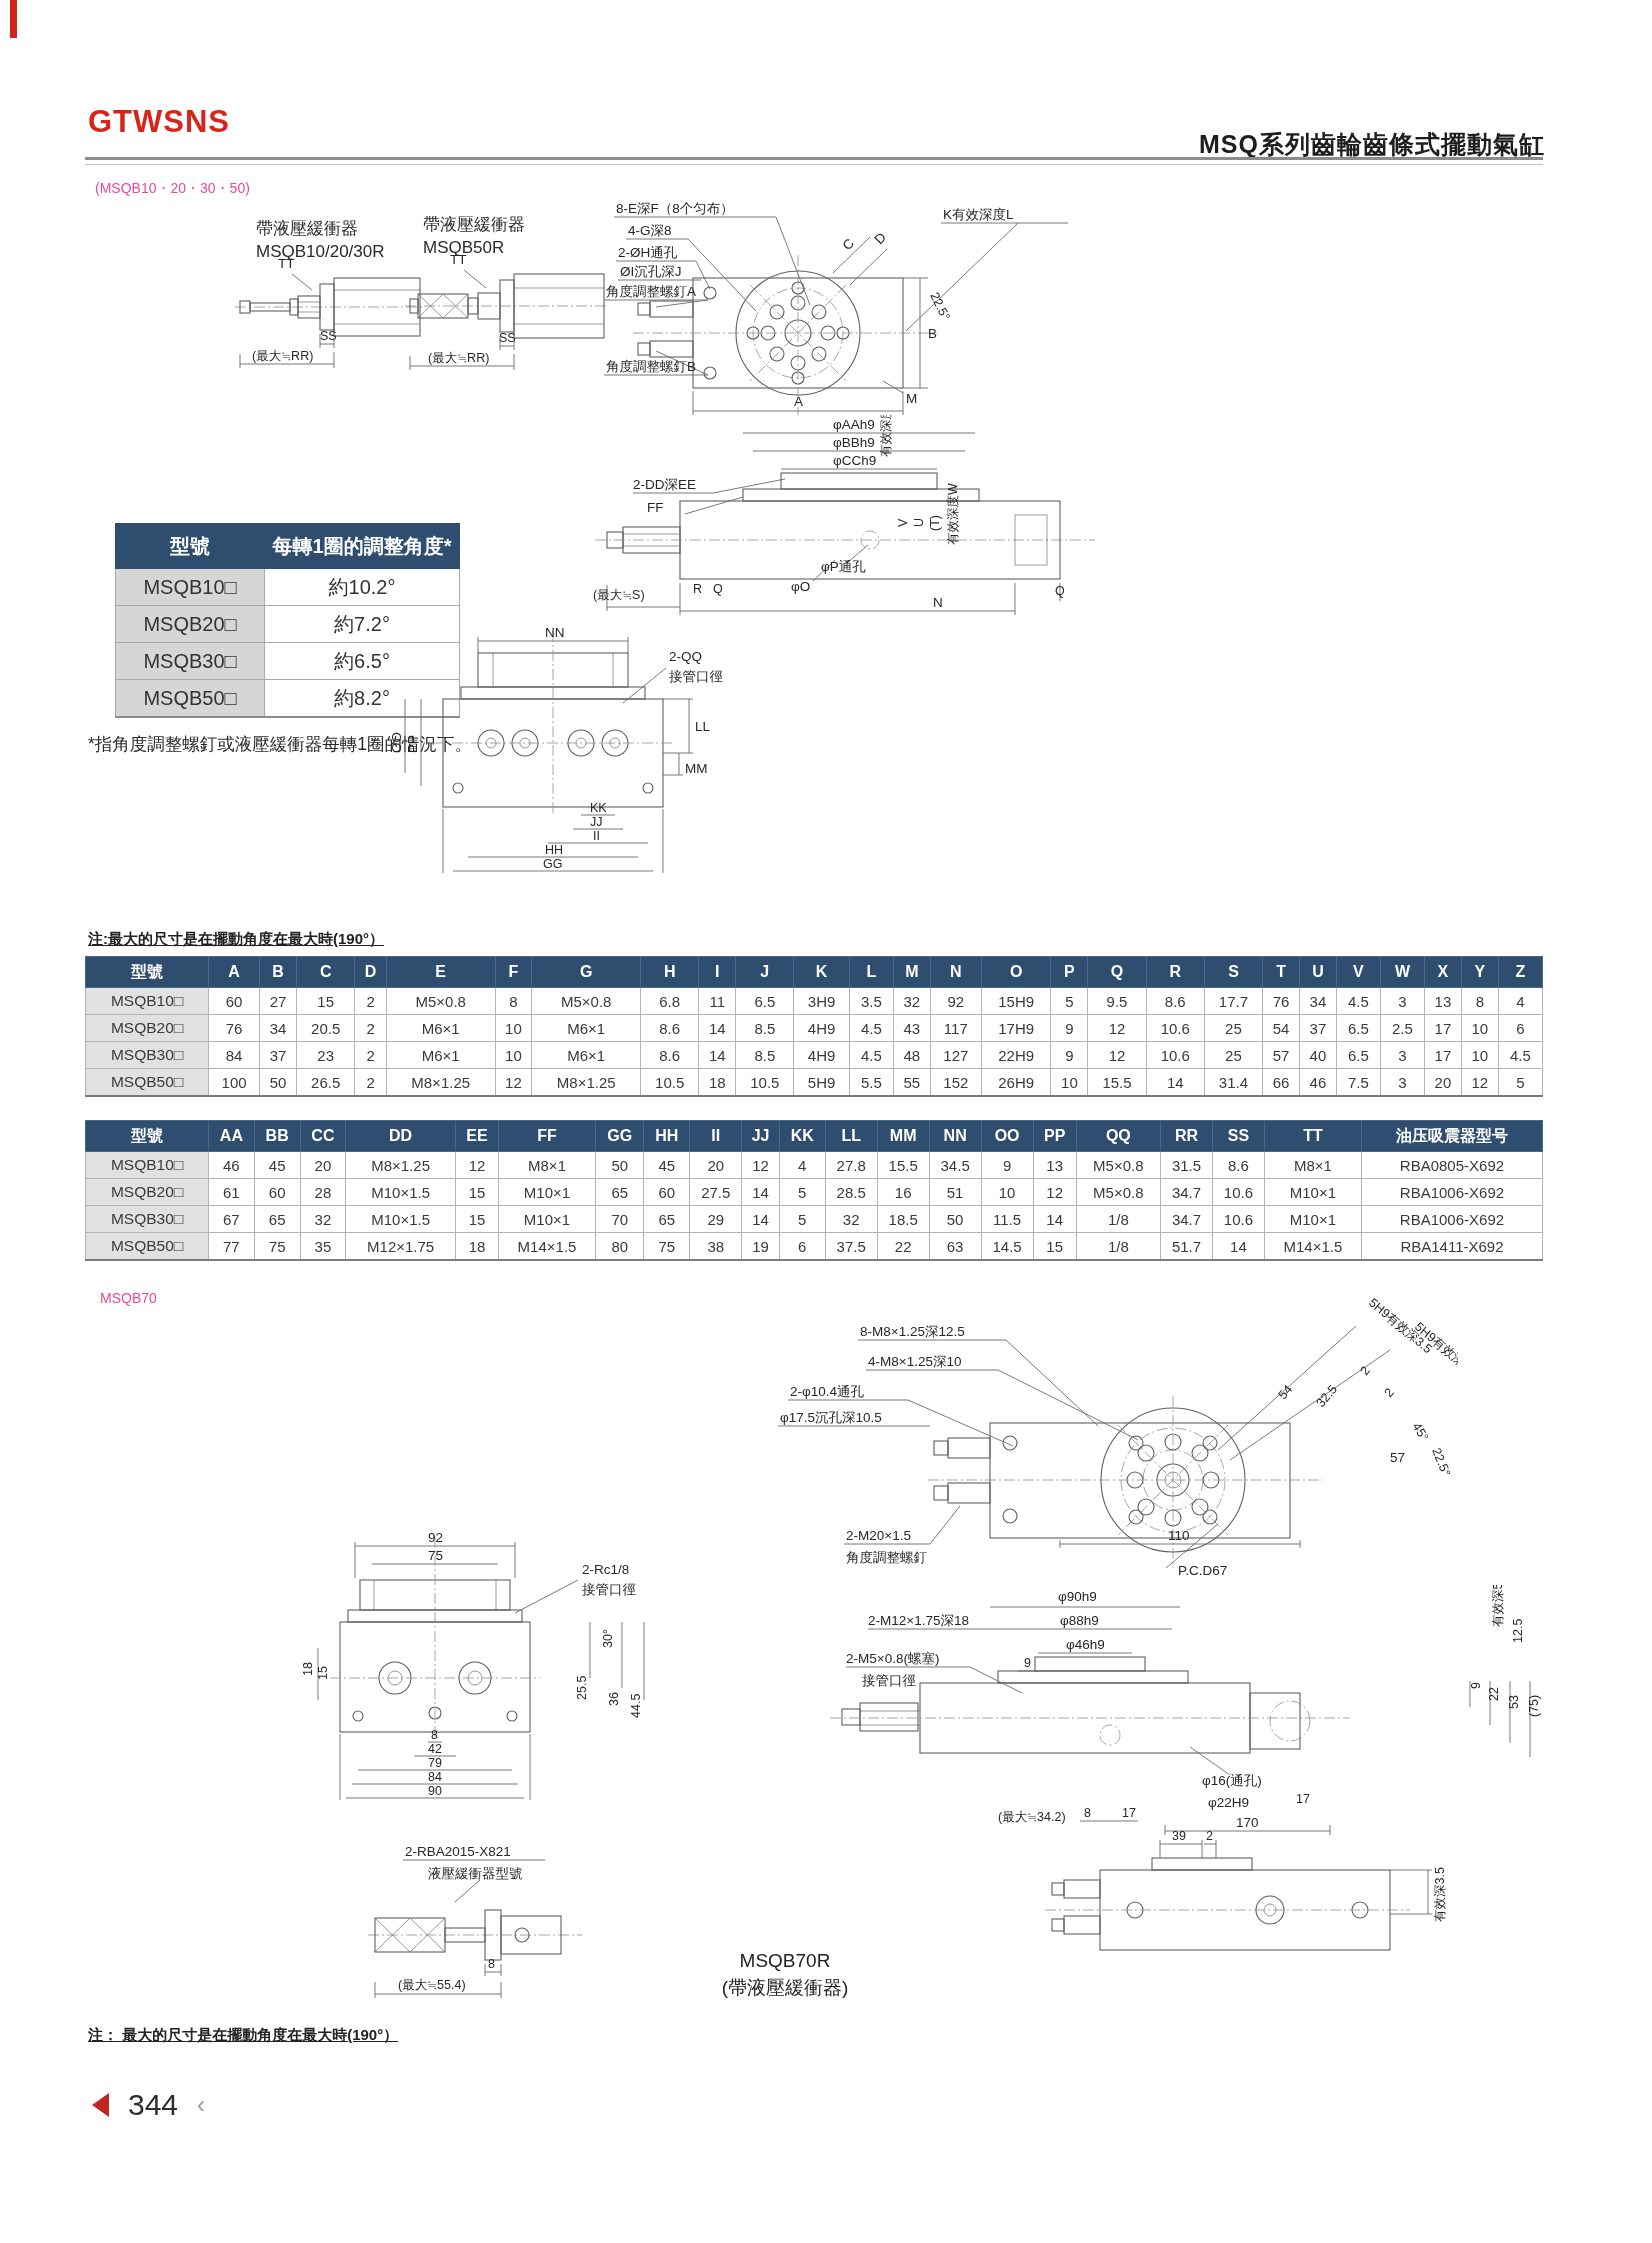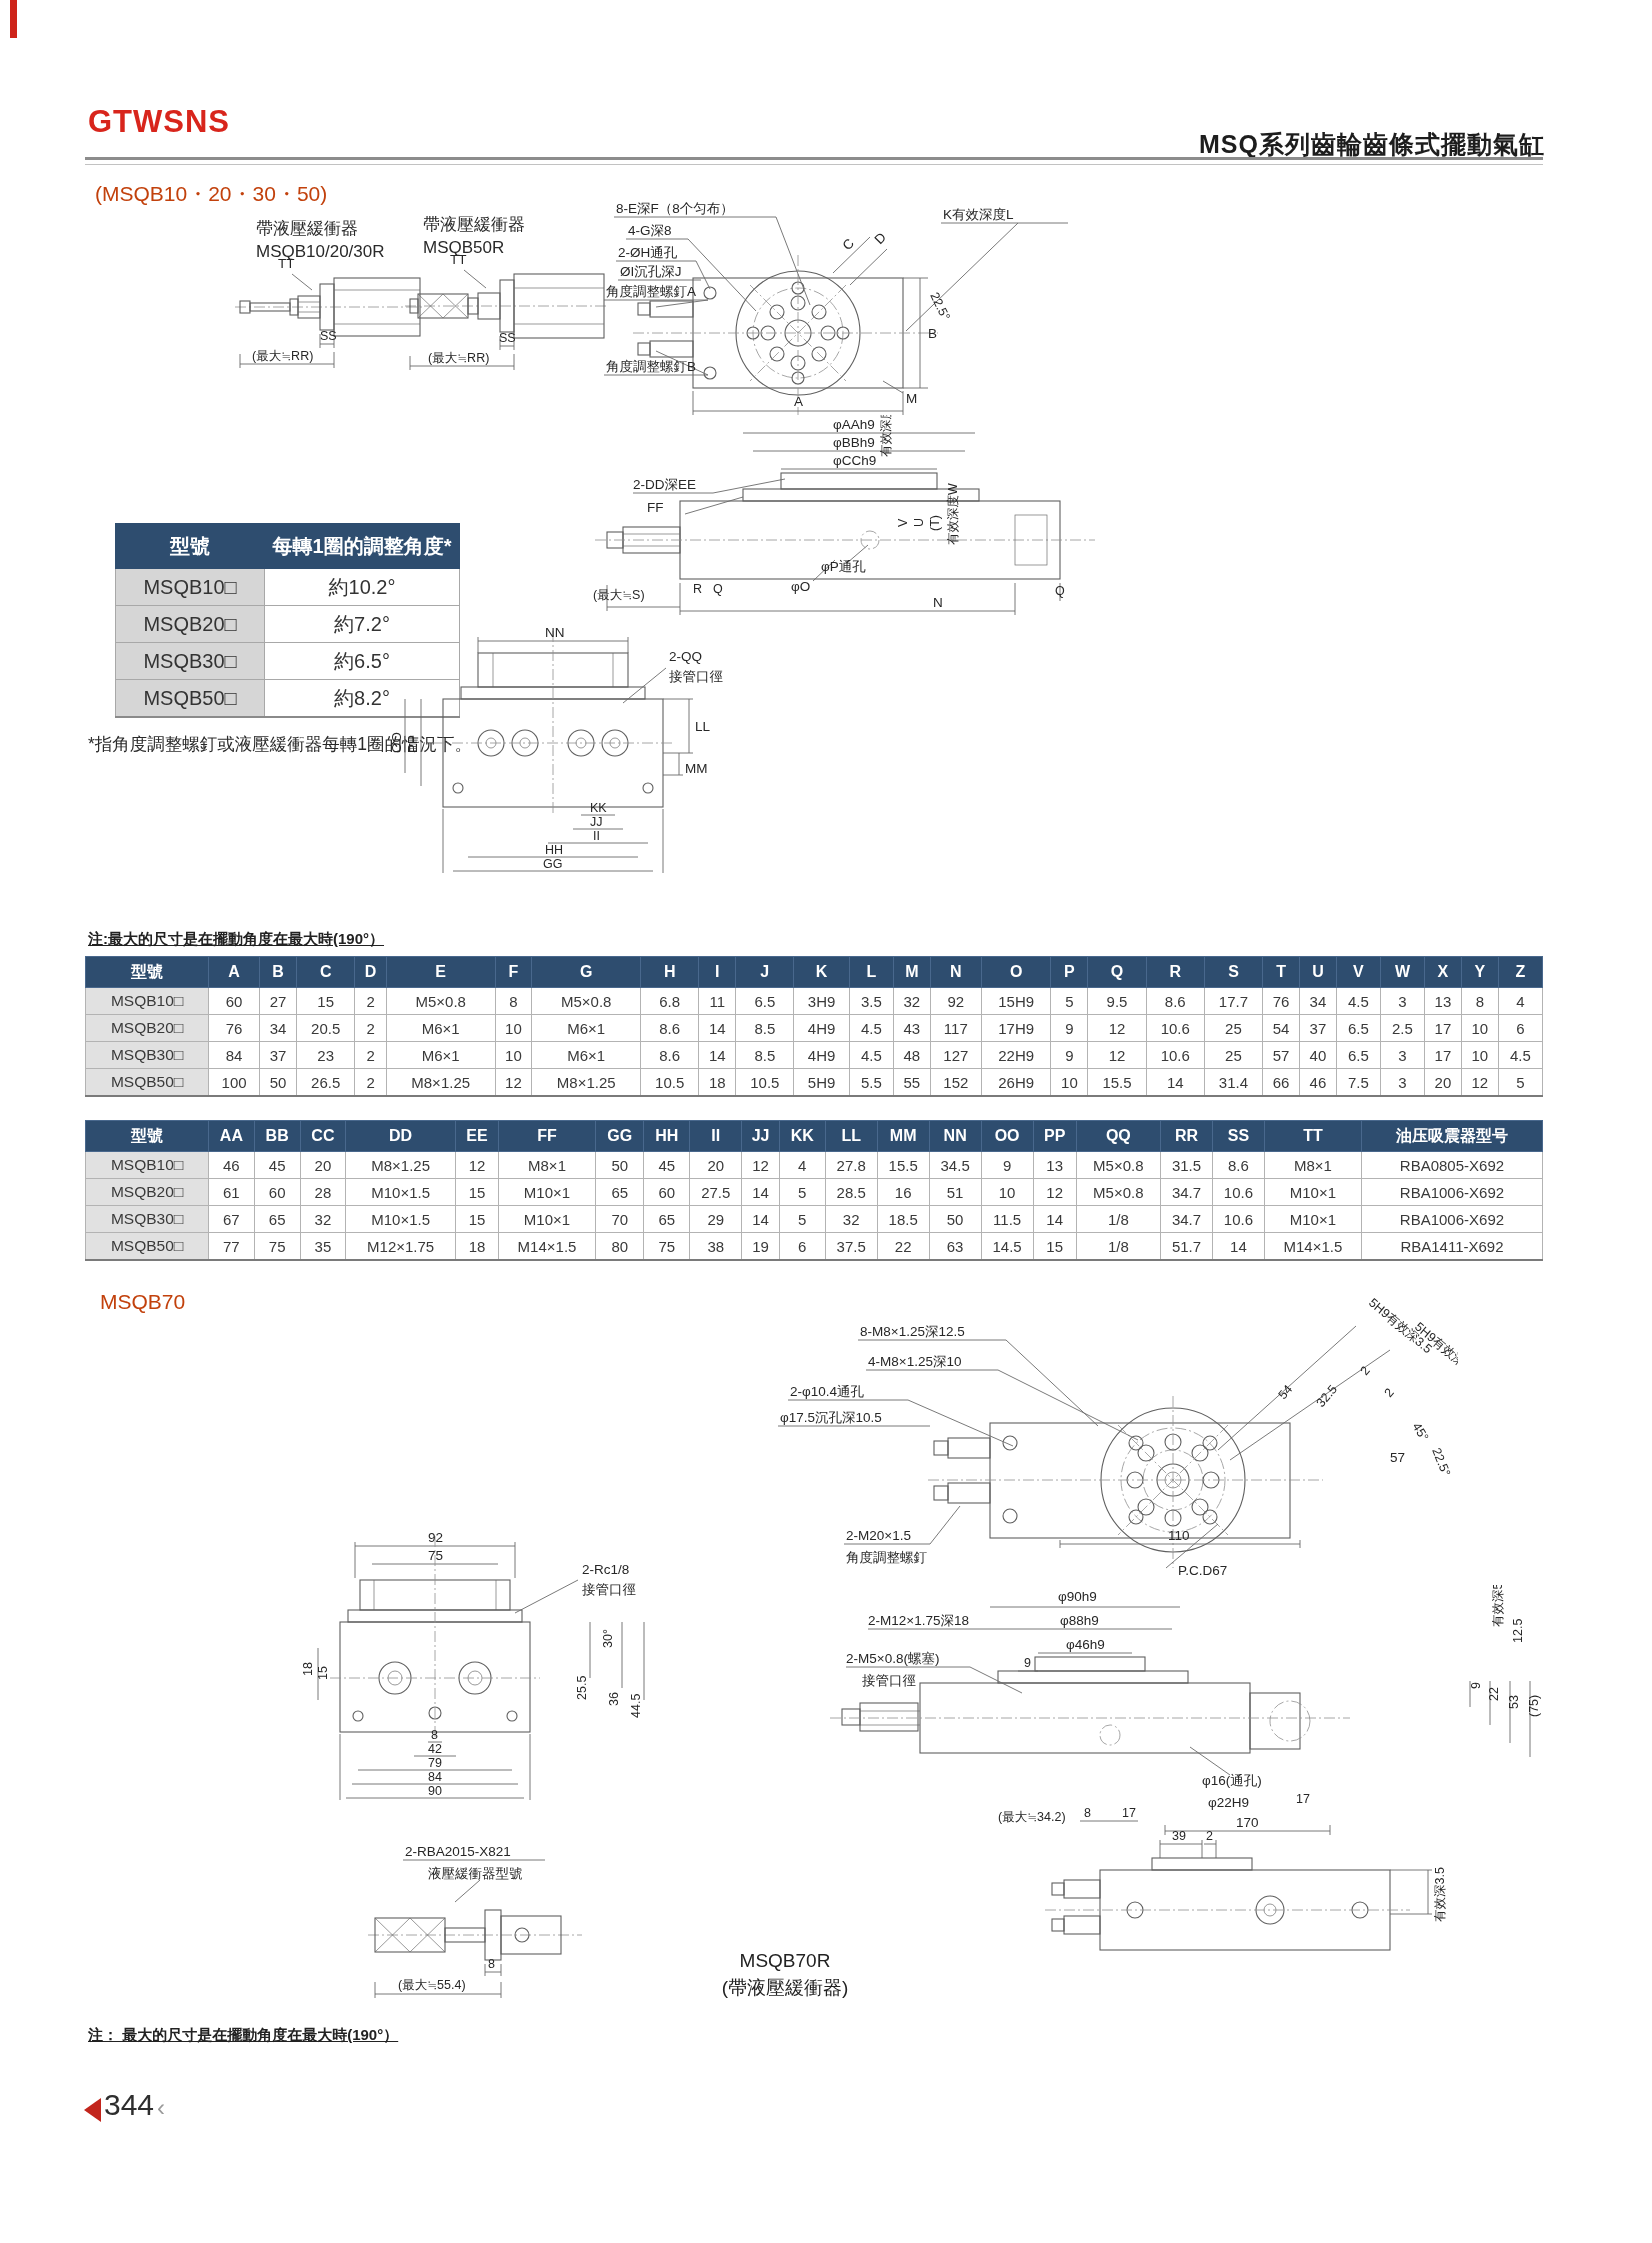--- a/index.html
+++ b/index.html
@@ -4,42 +4,42 @@
 <style>
   html,body{margin:0;padding:0;background:#ffffff;}
   .page{position:relative;width:1652px;height:2243px;background:#ffffff;overflow:hidden;
         font-family:"Liberation Sans",sans-serif;color:#2b2b2b;}
   .abs{position:absolute;}
   .corner-mark{position:absolute;left:10px;top:0;width:7px;height:38px;background:#ce241a;}
   .brand{position:absolute;left:88px;top:104px;font-size:31px;font-weight:800;color:#d8251c;letter-spacing:1px;}
   .title{position:absolute;right:107px;top:112px;font-size:25px;font-weight:700;color:#1d1d1d;letter-spacing:1px;margin-top:16px;}
   .header-rule{position:absolute;left:85px;top:157px;width:1458px;height:4px;
                border-top:3px solid #8c8c8c;border-bottom:1px solid #c2c2c2;}
-  .s-label{position:absolute;font-size:21px;color:#c2410c;}
+  .s-label{position:absolute;font-size:14px;color:#ec4899;}
   .dwg-label{position:absolute;font-size:17px;line-height:1.35;color:#2a2a2a;}
   .footnote{position:absolute;left:88px;top:720px;font-size:17.5px;color:#2a2a2a;margin-top:12px;}
   .note{position:absolute;font-size:15px;font-weight:600;color:#222;text-decoration:underline;}
   
   table{border-collapse:collapse;}
   .adjust-table{position:absolute;left:115px;top:523px;width:345px;font-size:20px;
                 border-bottom:2px solid #8a8a8a;}
   .adjust-table th{background:#2e4d6f;color:#fff;height:42px;font-weight:700;border:1px solid #2e4d6f;}
   .adjust-table th:first-child{width:146px;}
   .adjust-table td{height:34px;text-align:center;border:1px solid #a8a8a8;color:#333;}
   .adjust-table td:first-child{background:#d6d6d6;}
   .dim-table{position:absolute;left:85px;width:1458px;font-size:15px;text-align:center;
              border-bottom:2px solid #7a7a7a;}
   .dim-table th{background:#2e4d6f;color:#fff;font-weight:700;height:30px;border:1px solid #49688d;padding:0 3px;font-size:16px;}
   .dim-table td{border:1px solid #b3b3b3;height:26px;padding:0 2px;background:#fff;color:#3a3a3a;}
   .dim-table td:first-child{background:#e1e1e1;width:118px;font-size:15.5px;}
   .t1{top:956px;}
   .t2{top:1120px;}
   .model-r{position:absolute;left:690px;top:1948px;width:190px;text-align:center;
            font-size:19px;line-height:1.4;color:#222;}
-  .footer{position:absolute;left:84px;top:2088px;display:flex;align-items:flex-end;gap:3px;}
+  .footer{position:absolute;left:92px;top:2088px;display:flex;align-items:center;gap:19px;}
   .footer .tri{width:0;height:0;border-right:17px solid #c2251c;border-top:12px solid transparent;border-bottom:12px solid transparent;}
   .footer .num{font-size:30px;color:#2e2e2e;}
   .footer .chev{font-size:24px;color:#9a9a9a;}
   
   .ln{fill:none;stroke:#5f5f5f;stroke-width:1.1;}
   .th{fill:none;stroke:#6d6d6d;stroke-width:.7;}
   .cl{fill:none;stroke:#8f8f8f;stroke-width:.8;stroke-dasharray:11 3 2 3;}
   .dm{fill:none;stroke:#6a6a6a;stroke-width:.9;}
   .t{font-family:"Liberation Sans",sans-serif;font-size:13.5px;fill:#272727;}
   .ts{font-family:"Liberation Sans",sans-serif;font-size:12.5px;fill:#272727;}

